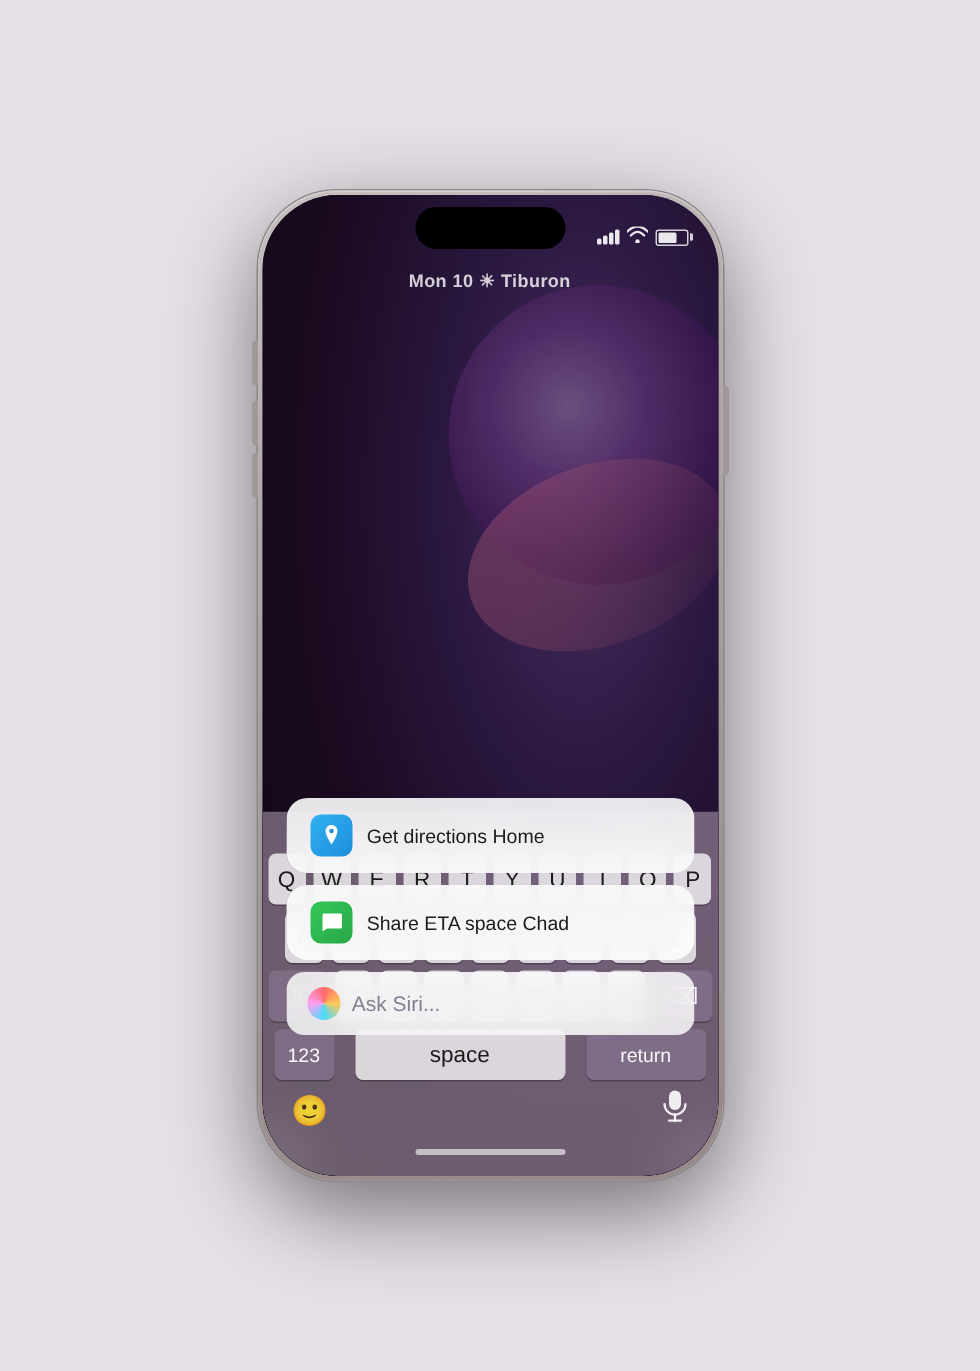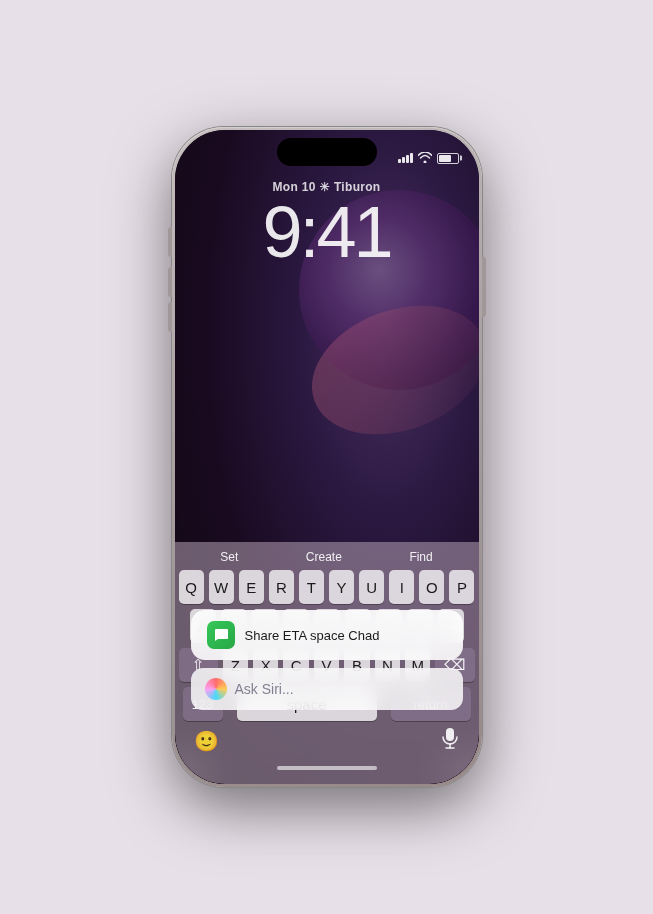--- a/index.html
+++ b/index.html
@@ -238,21 +238,21 @@
     }
 
     
     .siri-input {
       background: rgba(255,255,255,0.82);
       border-radius: 12px;
       padding: 10px 14px;
       display: flex;
       align-items: center;
       gap: 8px;
-      margin-bottom: 4px;
+      margin-bottom: 24px;
       backdrop-filter: blur(10px);
     }
 
     .siri-orb {
       width: 22px;
       height: 22px;
       border-radius: 50%;
       background: conic-gradient(from 0deg, #ff6b6b, #feca57, #48dbfb, #ff9ff3, #ff6b6b);
       flex-shrink: 0;
     }
@@ -398,25 +398,33 @@
           </svg>
         </div>
         <div class="battery">
           <div class="battery-fill"></div>
         </div>
       </div>
     </div>
 
     <div class="time-area">
       <div class="date-weather">Mon 10 ☀ Tiburon</div>
-      <div class="time-display">9:41</div>
     </div>
 
     <div class="siri-area">
 
+      <div class="suggestion-item">
+        <div class="suggestion-icon icon-maps">
+          <svg width="16" height="16" viewBox="0 0 16 16" fill="none">
+            <path d="M8 1C5.8 1 4 2.8 4 5c0 3 4 9 4 9s4-6 4-9c0-2.2-1.8-4-4-4z" fill="white"></path>
+            <circle cx="8" cy="5" r="1.5" fill="#1e8fdd"></circle>
+          </svg>
+        </div>
+        <span class="suggestion-text">Get directions Home</span>
+      </div>
 
 
       <div class="suggestion-item">
         <div class="suggestion-icon icon-messages">
           <svg width="16" height="16" viewBox="0 0 16 16" fill="none">
             <path d="M2 2h12a1 1 0 011 1v8a1 1 0 01-1 1H5l-3 2V3a1 1 0 011-1z" fill="white"></path>
           </svg>
         </div>
         <span class="suggestion-text">Share ETA space Chad</span>
       </div>

